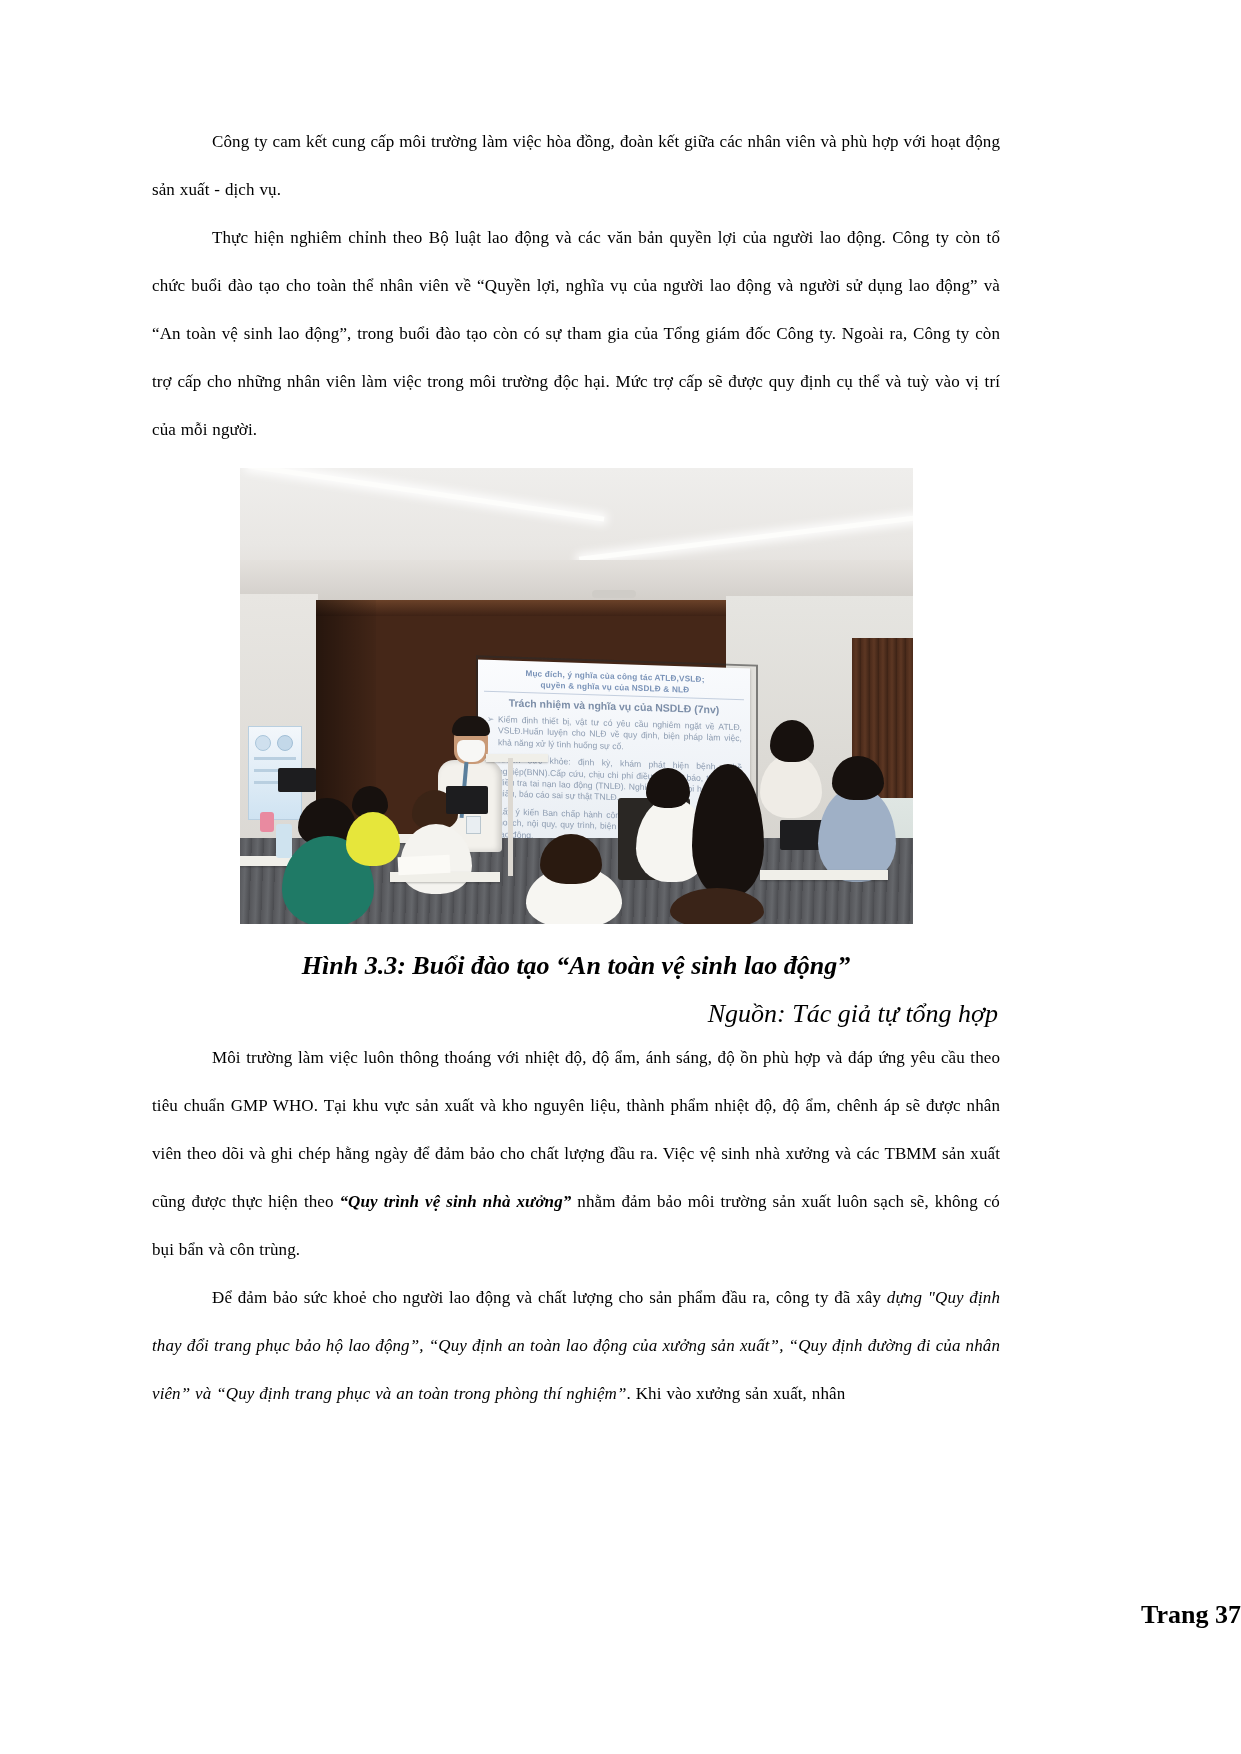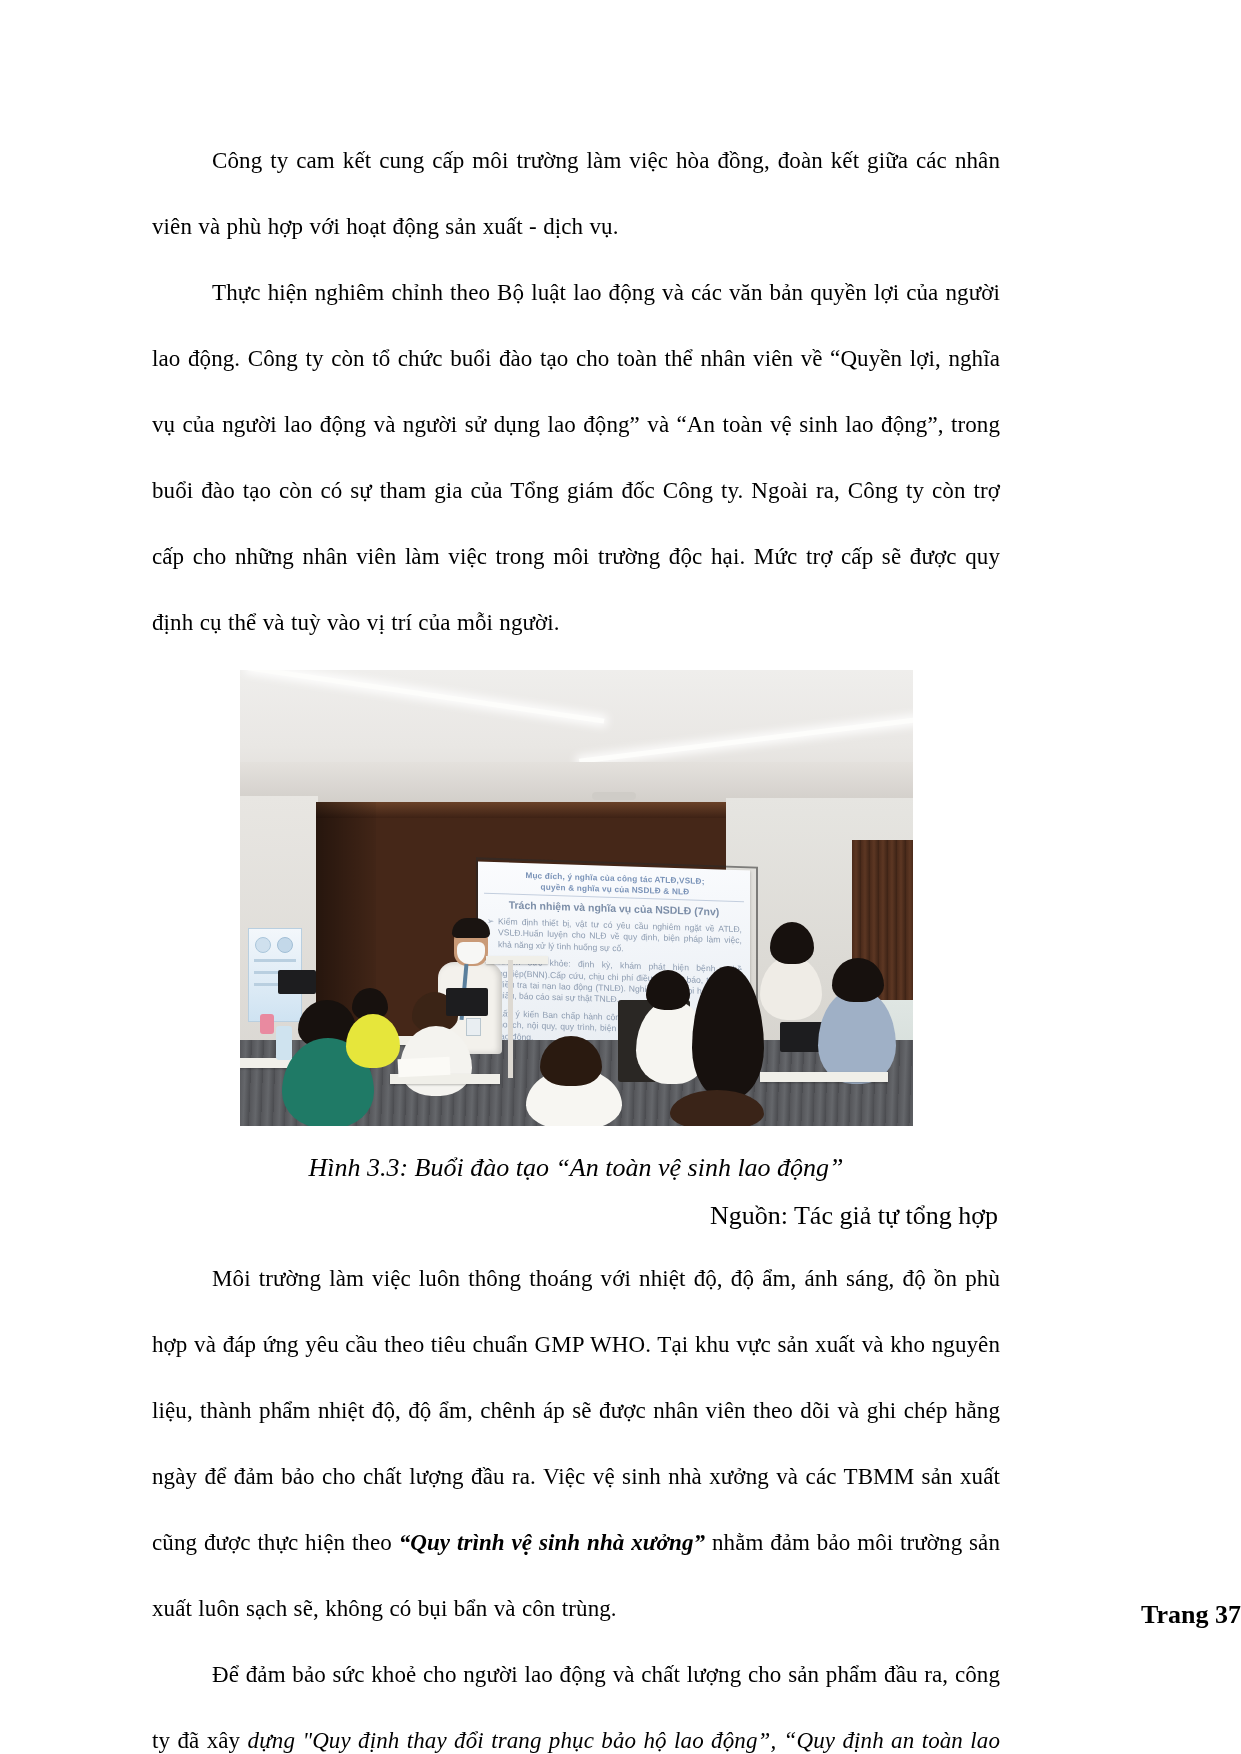--- a/index.html
+++ b/index.html
@@ -2,23 +2,23 @@
 <html><head>
 <meta charset="utf-8">
 <style>
   html,body{margin:0;padding:0;background:#fff;}
   body{width:1241px;height:1754px;position:relative;font-family:"Liberation Serif",serif;color:#000;overflow:hidden;}
 
   .page{position:absolute;inset:0;background:#fff;}
   .content{position:absolute;left:152px;top:118px;width:848px;}
 
   p.para{
-    margin:10px 0 0 0;
-    font-size:23px;
-    line-height:66px;
+    margin:0 0 0 0;
+    font-size:17px;
+    line-height:48px;
     text-align:justify;
     text-indent:60px;
     letter-spacing:0.1px;
     word-spacing:0.5px;
   }
   p.para + p.para{margin-top:0;}
   .it{font-style:italic;}
   .bi{font-style:italic;font-weight:bold;}
 
   
@@ -101,23 +101,23 @@
     background:repeating-linear-gradient(92deg,#55565a 0px,#65676b 6px,#4b4c50 12px);}
 
   
   .pp{position:absolute;border-radius:50% 50% 44% 44%/60% 60% 40% 40%;}
   .hair{position:absolute;border-radius:50% 50% 42% 42%/62% 62% 38% 38%;background:#17110e;}
   .desk{position:absolute;background:#f0efe9;box-shadow:0 1px 2px rgba(0,0,0,.25);}
   .mon{position:absolute;background:#1d1d1f;border-radius:2px;}
   .chair{position:absolute;background:#2a2724;border-radius:3px;}
 
   
-  .cap{margin-top:22px;text-align:center;font-size:26px;font-weight:normal;font-style:italic;
+  .cap{margin-top:22px;text-align:center;font-size:26px;font-weight:bold;font-style:italic;
        line-height:40px;}
-  .src{margin-top:8px;text-align:right;font-size:26px;line-height:40px;
+  .src{margin-top:8px;text-align:right;font-size:26px;font-style:italic;line-height:40px;
         padding-right:2px;}
 
   .after{margin-top:8px;}
 
   .footer{position:absolute;left:0;right:0;top:1600px;text-align:right;
     font-size:26px;font-weight:bold;}
 </style>
 </head>
 <body>
 

